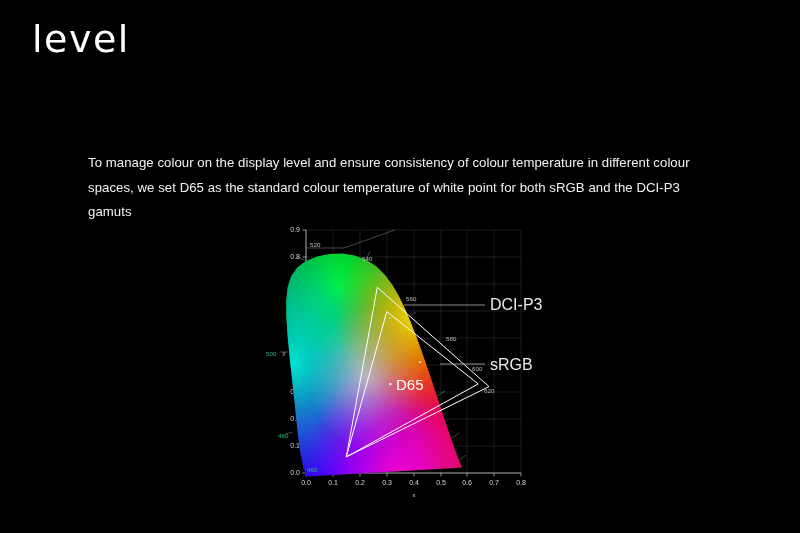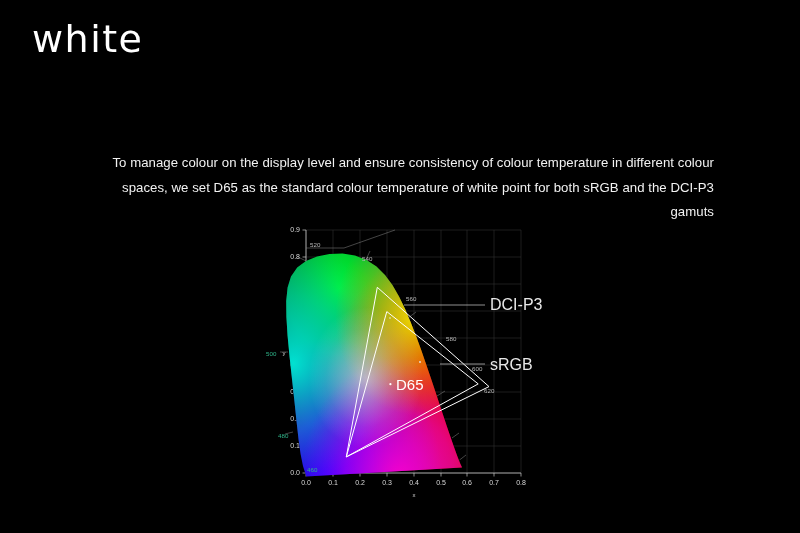--- a/index.html
+++ b/index.html
@@ -34,21 +34,21 @@
     line-height: 1;
     user-select: none;
   }
 
   
   #headline {
     position: absolute;
     left: 88px;
     top: 138px;
     width: 626px;
-    text-align: right;
+    text-align: left;
     color: #f2f2f2;
     font-size: 13.2px;
     line-height: 1.85;
     font-weight: 400;
     letter-spacing: 0.05px;
   }
 
   
   #figure {
     position: absolute;
@@ -91,21 +91,21 @@
     font-family: "Liberation Sans", sans-serif;
     font-size: 15px;
     font-weight: 400;
   }
 </style>
 </head>
 <body>
 
 <div id="slide">
 
-  <div id="brand-logo">white</div>
+  <div id="brand-logo">level</div>
 
   <p id="headline">To manage colour on the display level and ensure consistency of colour temperature in different colour spaces, we set D65 as the standard colour temperature of white point for both sRGB and the DCI-P3 gamuts</p>
 
   <div id="figure">
     <svg id="chart-svg" viewBox="0 0 300 290">
       <defs>
 
         <path id="locusPath" d="
           M 44.3,260.6
           L 41.0,250.0 L 38.6,238.0 L 36.6,224.0 L 34.6,206.0

